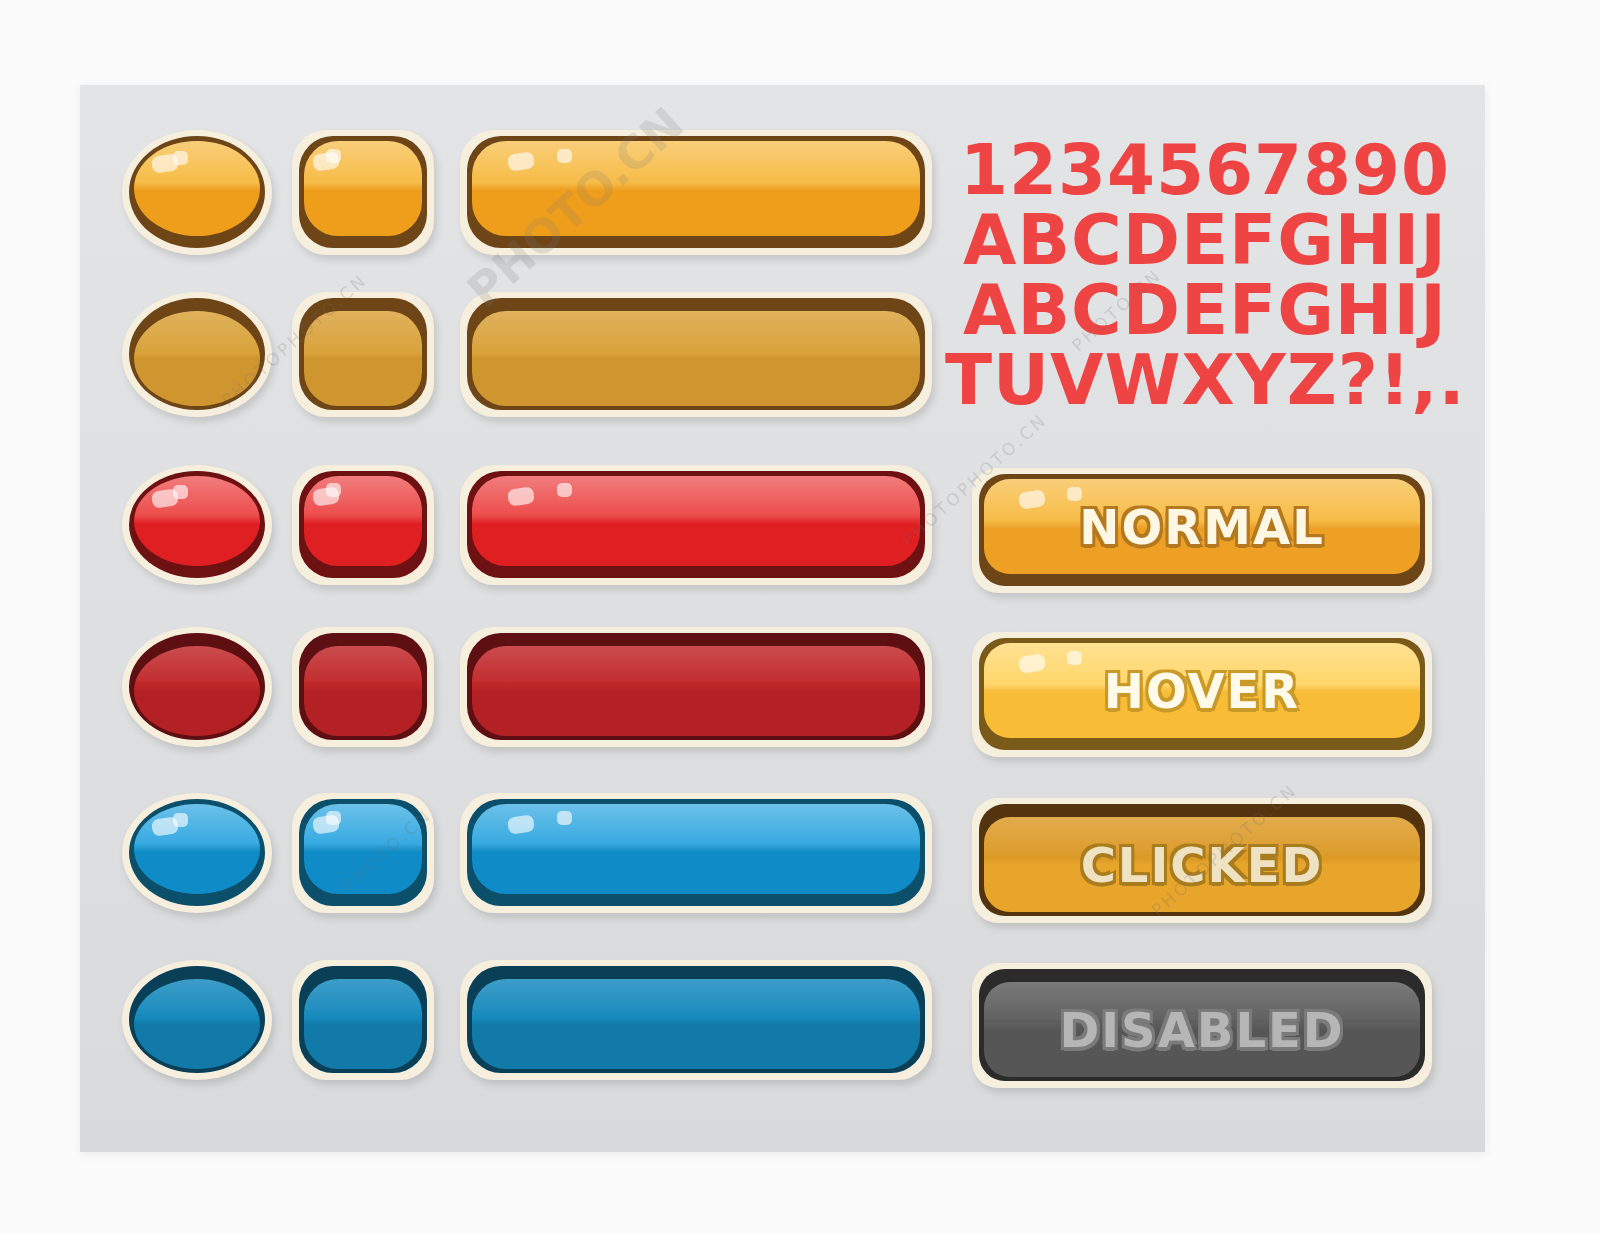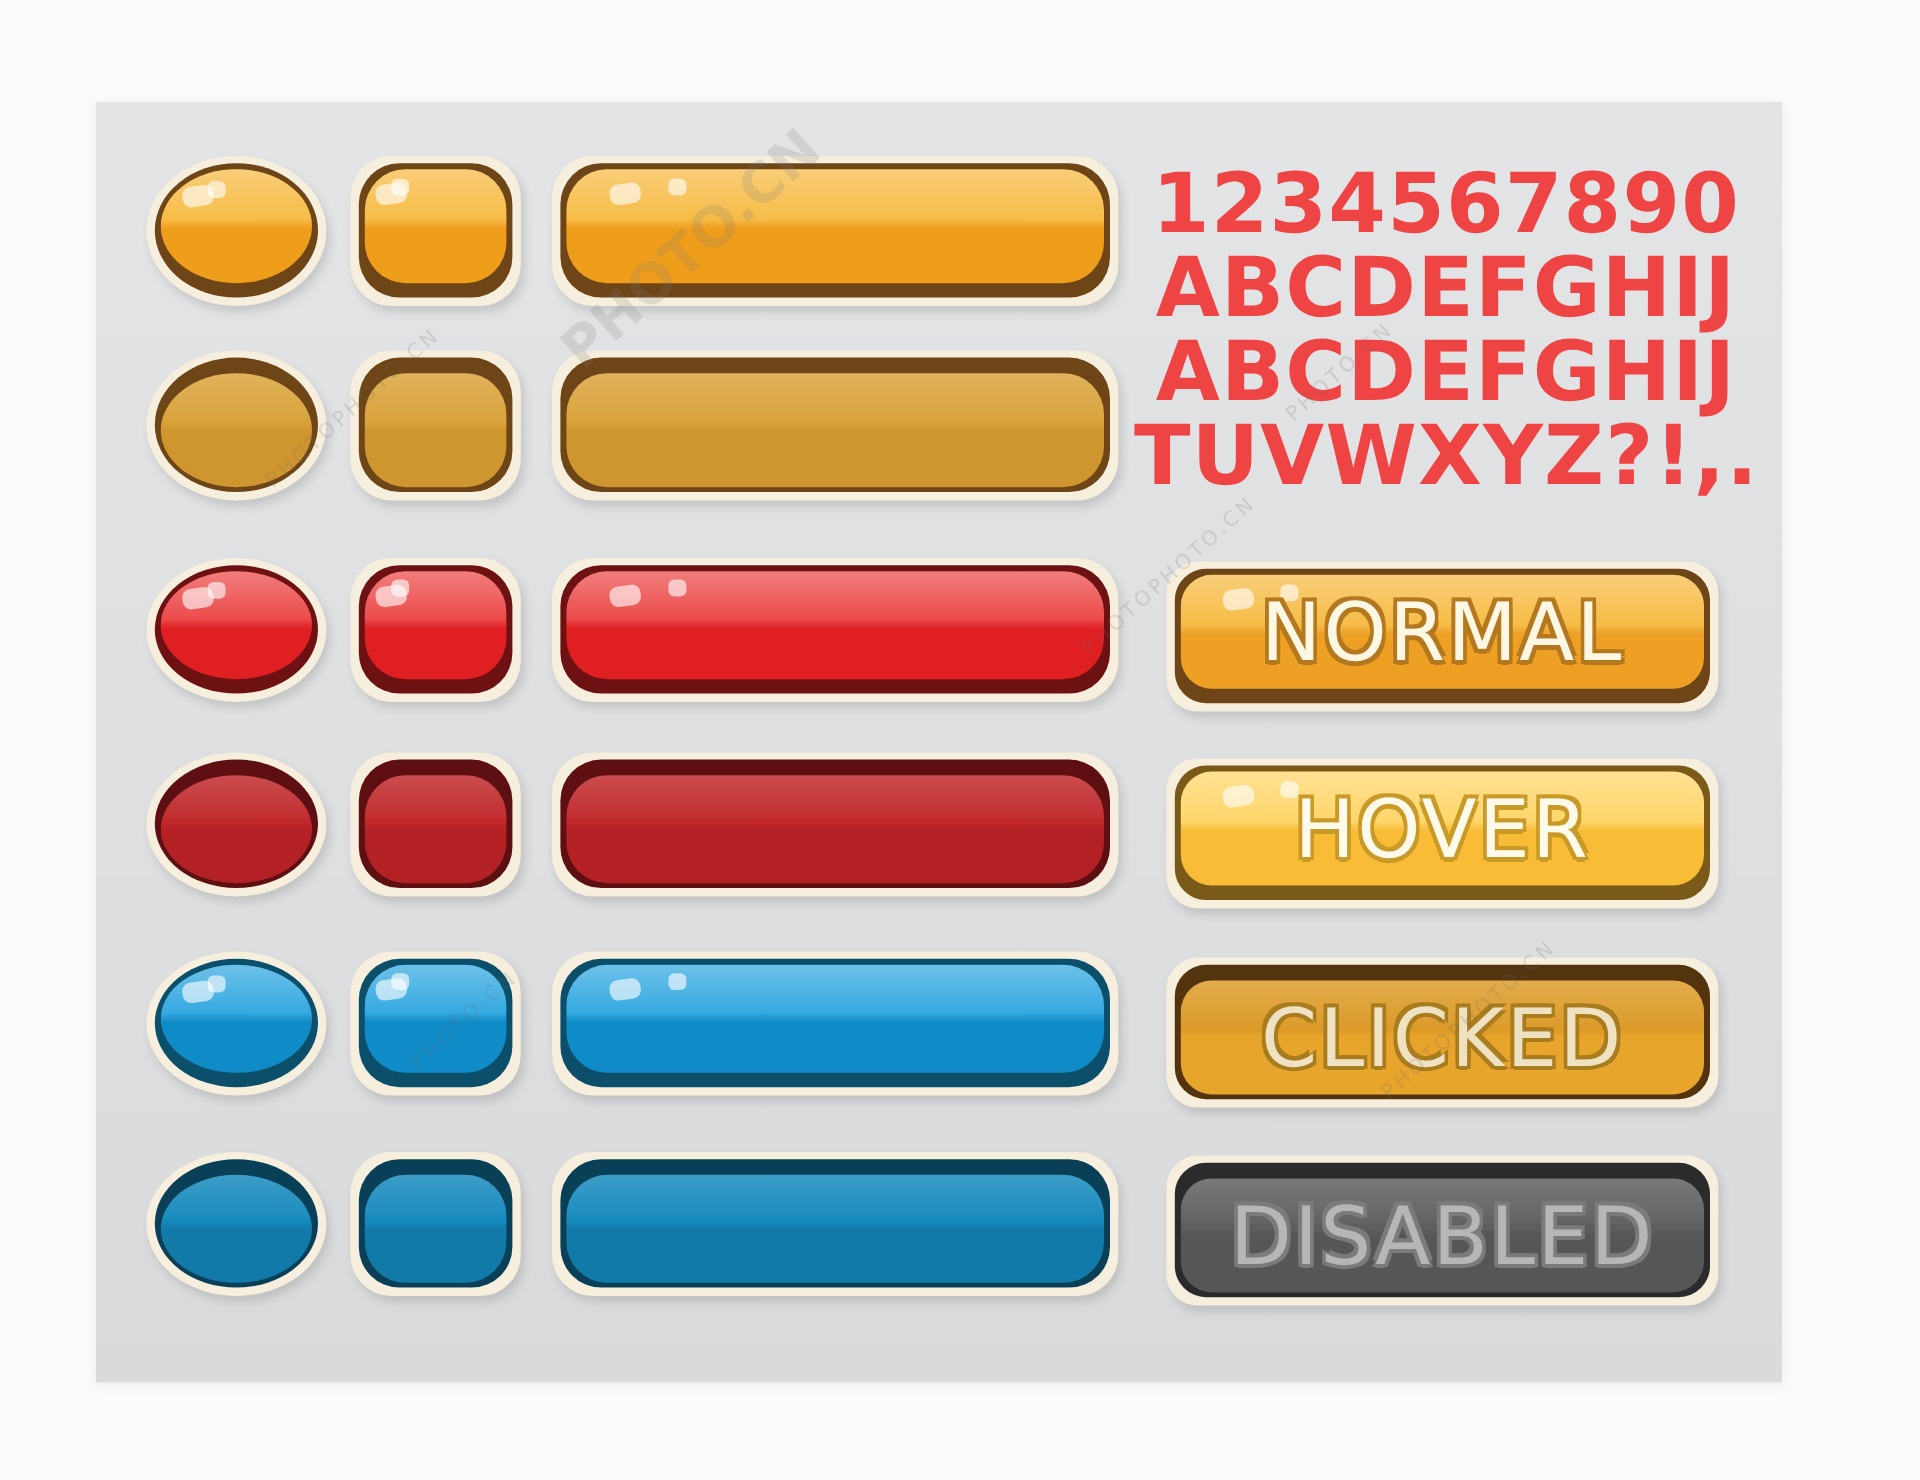--- a/index.html
+++ b/index.html
@@ -63,21 +63,21 @@
   .sh-circle .spark.a{left:14%;top:15%;}
   .sh-circle .spark.b{left:31%;top:10%;}
 
   
   .down .btn-face{top:13px;bottom:4px;}
   .down .gloss{height:40%;opacity:.5;}
 
   
   .lbl{
     position:absolute;inset:0;display:flex;align-items:center;justify-content:center;
-    font-weight:400;letter-spacing:2px;font-size:67px;
+    font-weight:700;letter-spacing:2px;font-size:48px;
     font-family:"DejaVu Sans","Liberation Sans",sans-serif;
     white-space:nowrap;
   }
 
   
   #alpha{
     position:absolute;left:945px;top:135px;width:520px;
     color:#535353;font-weight:700;font-size:69px;line-height:70px;
     letter-spacing:1px;text-align:center;
     font-family:"DejaVu Sans","Liberation Sans",sans-serif;

